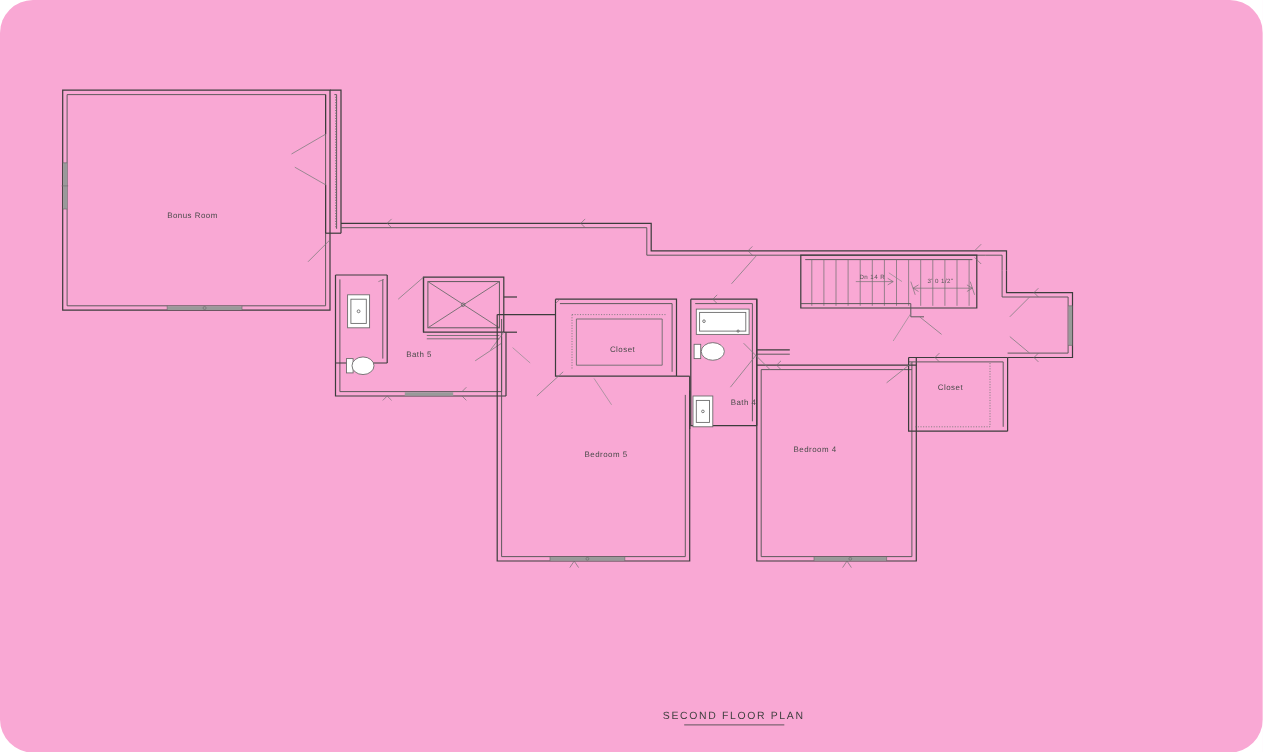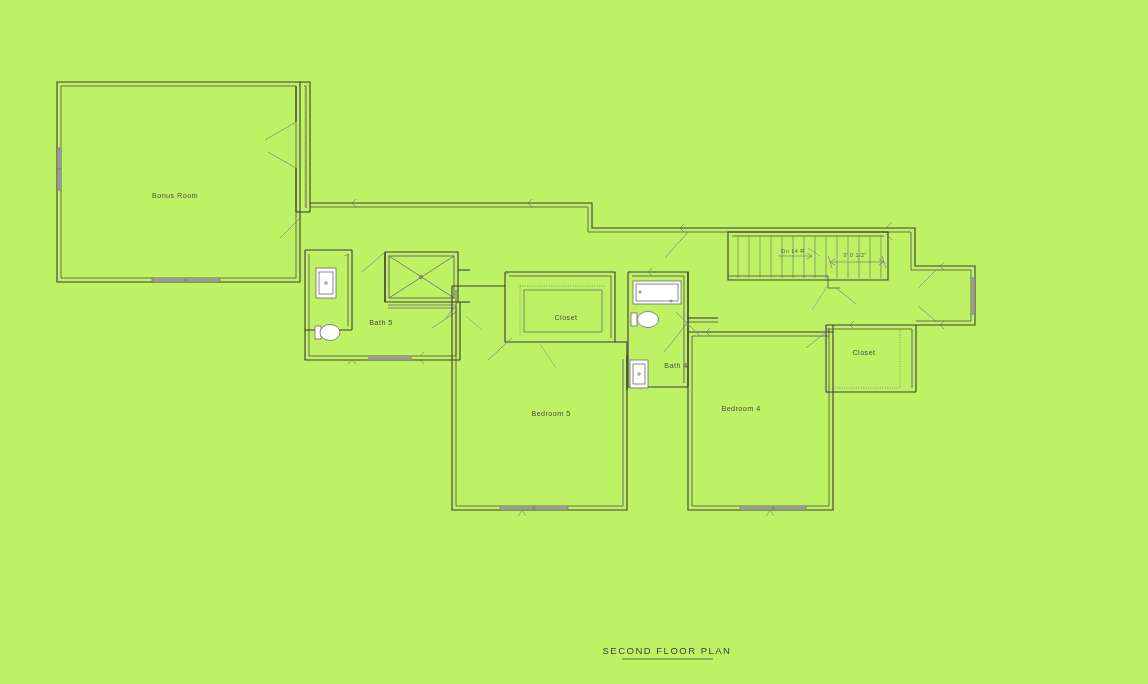--- a/index.html
+++ b/index.html
@@ -11,21 +11,22 @@
   body {
     width: 1148px;
     height: 684px;
     overflow: hidden;
     font-family: "Liberation Sans", sans-serif;
   }
   #plan-sheet {
     position: relative;
     width: 1148px;
     height: 684px;
-    background: #bef264;
+    background: #f9a8d4;
+    border-radius: 30px;
   }
   #plan-svg {
     position: absolute;
     top: 0;
     left: 0;
     width: 1148px;
     height: 684px;
     display: block;
   }
   

